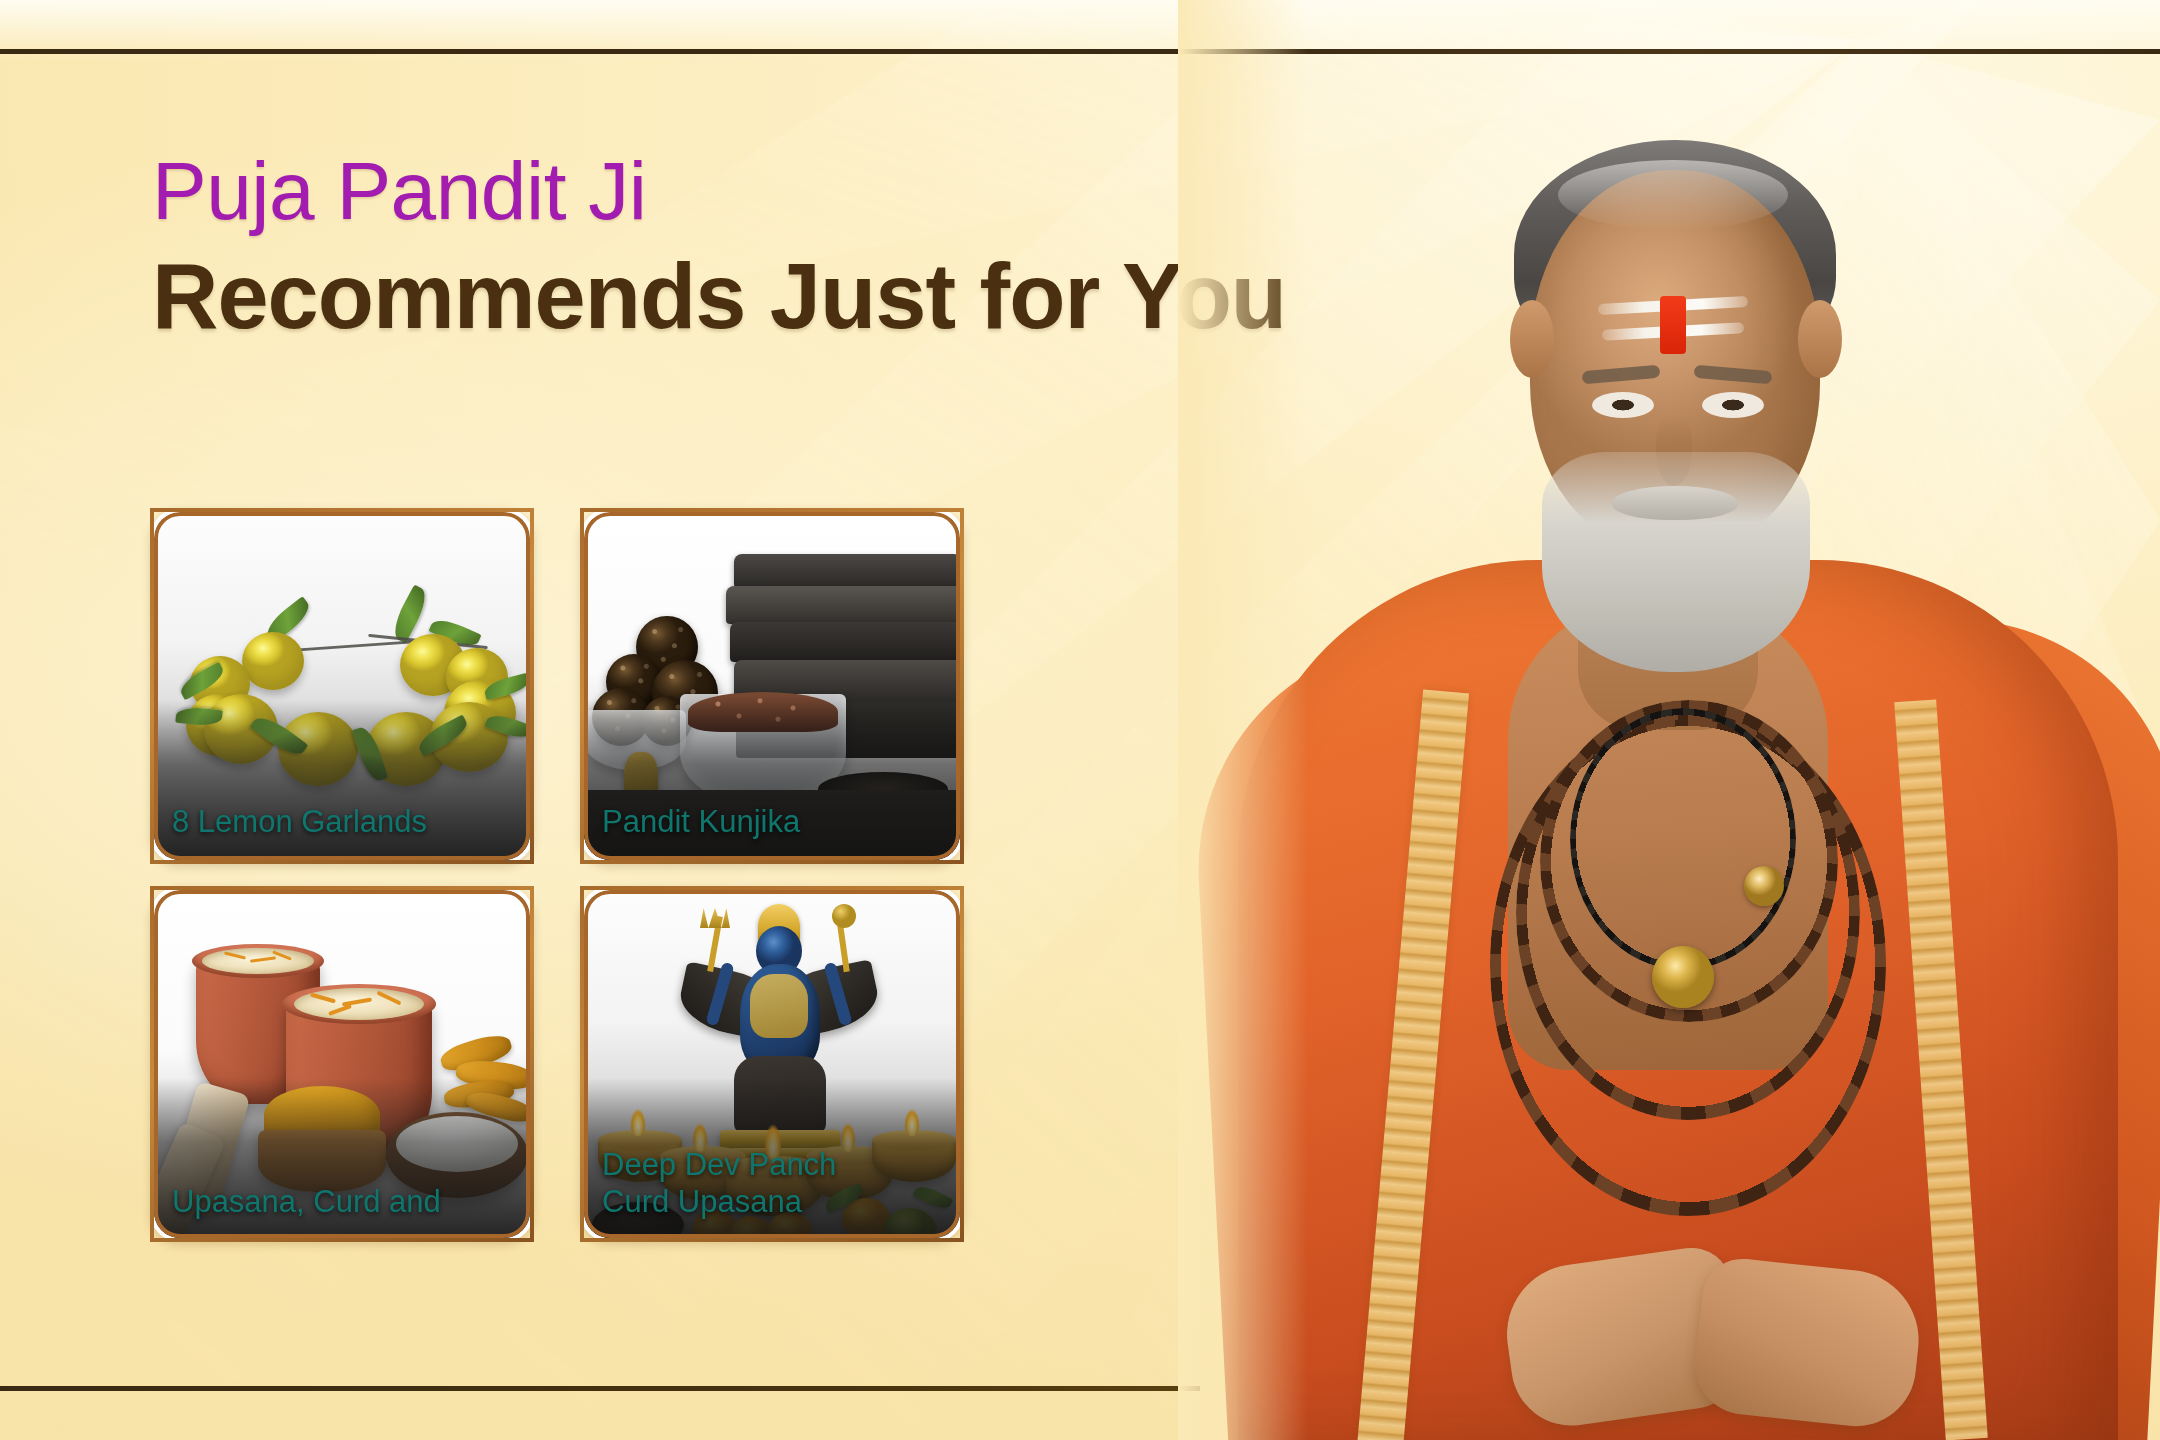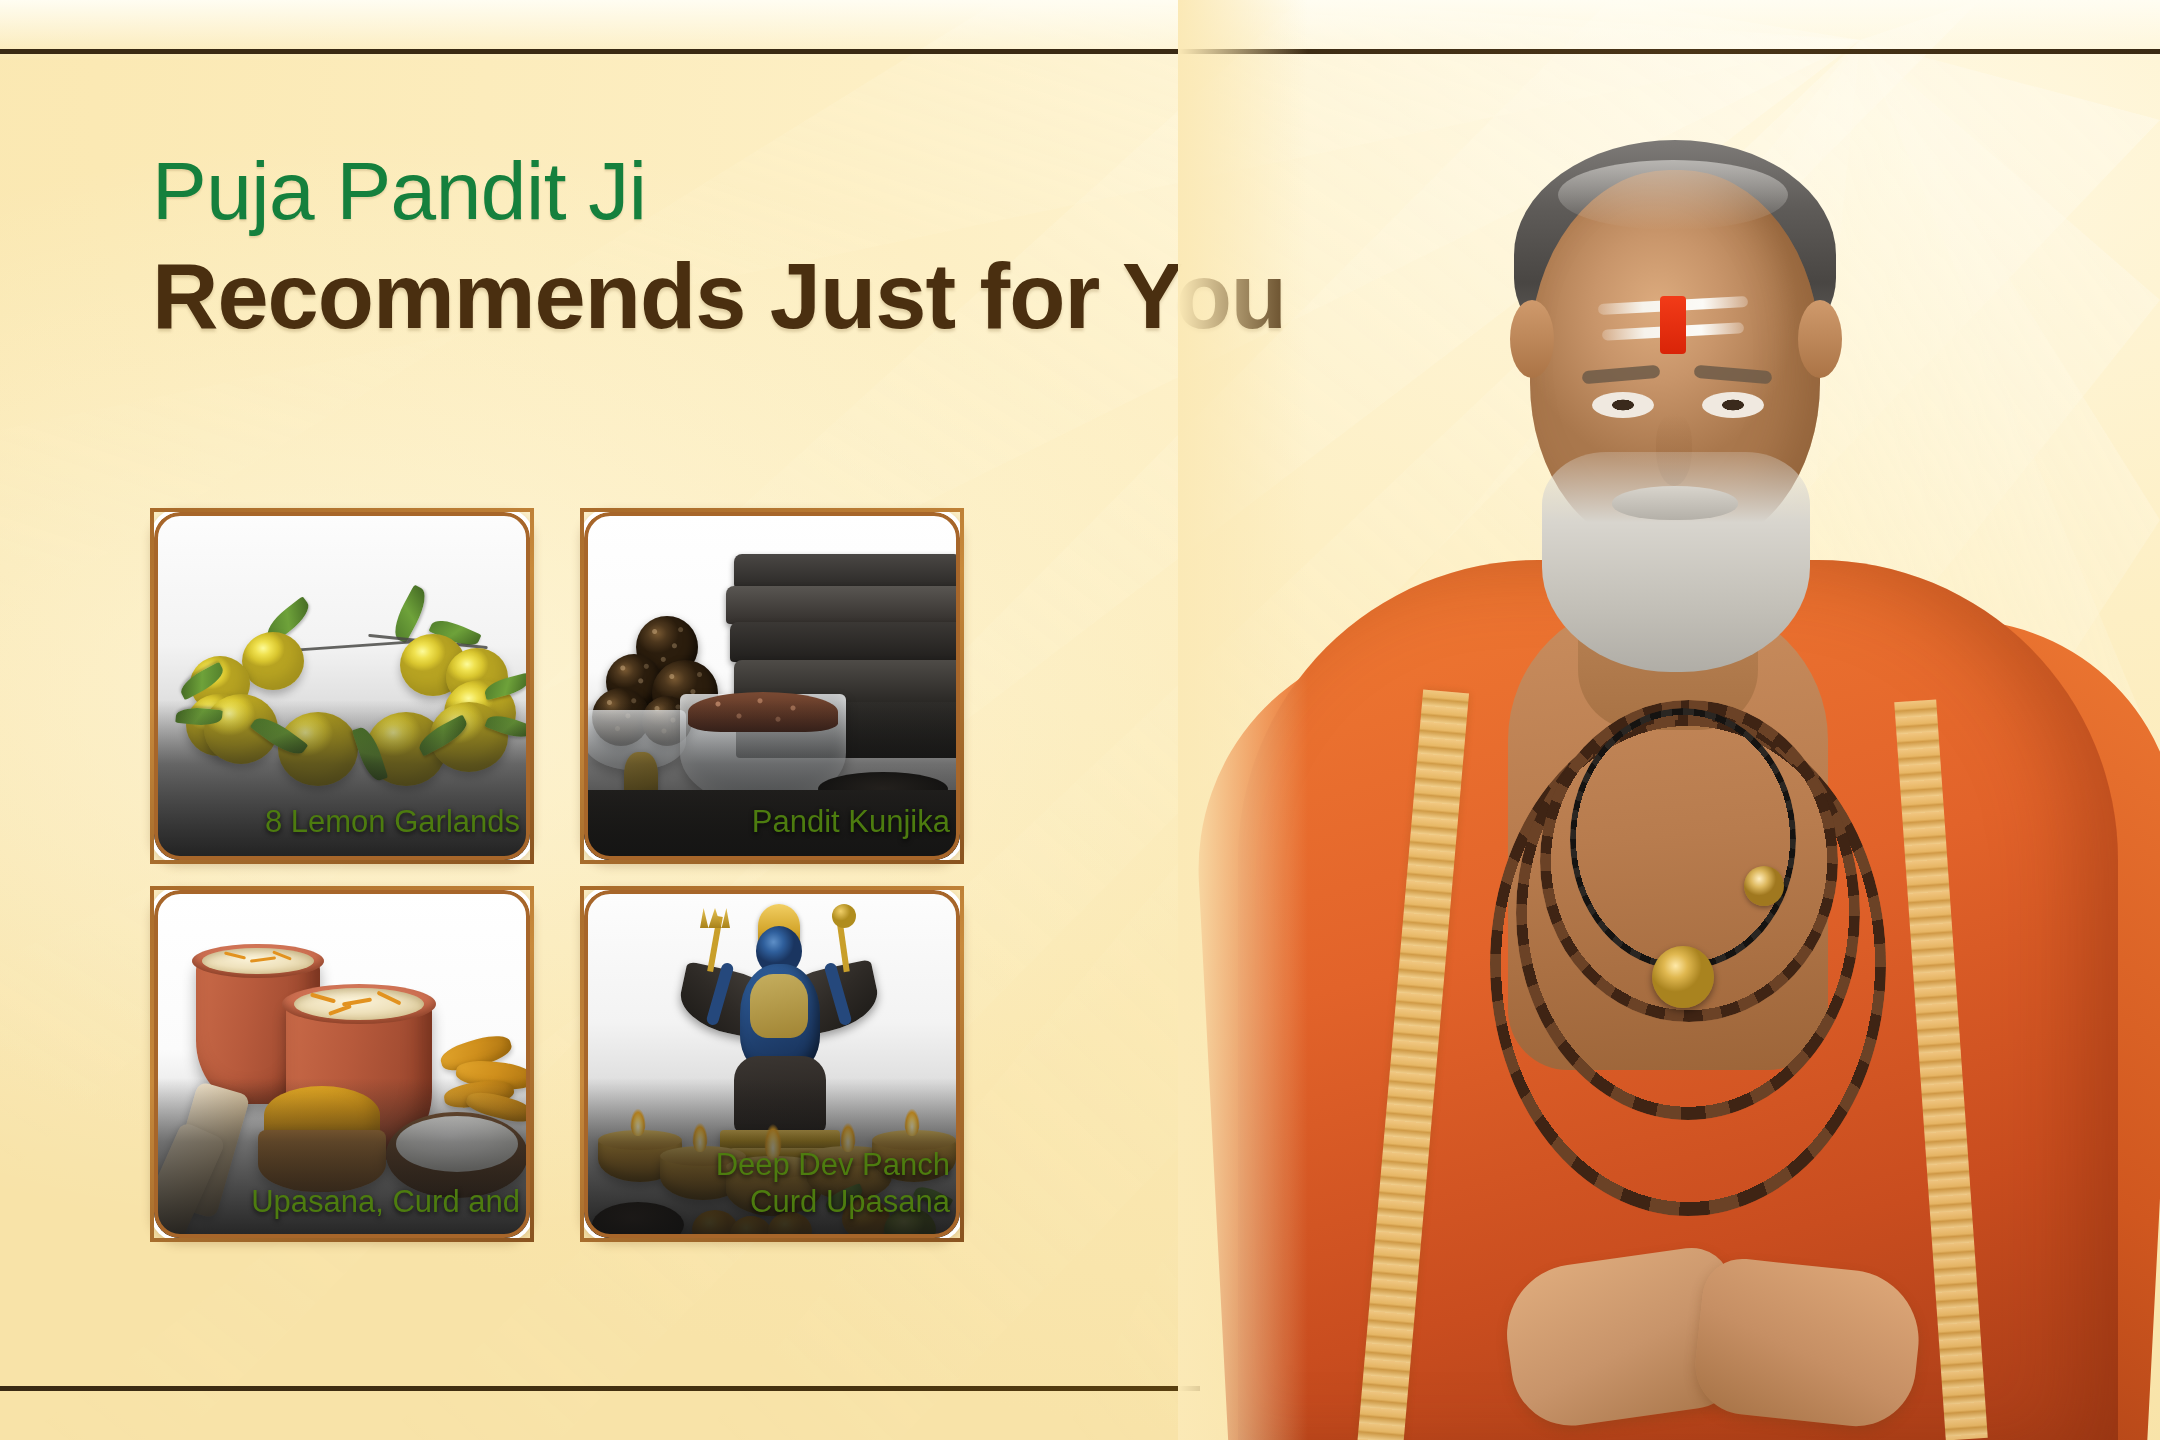--- a/index.html
+++ b/index.html
@@ -33,21 +33,21 @@
   .rule{position:absolute;background:#3a2a14;height:5px;}
   .rule-top{left:0;top:49px;width:2160px;
     background:linear-gradient(90deg,#3a2a14 0%,#3a2a14 55%,#4a3518 78%,#3a2a14 100%);}
   .rule-bottom{left:0;top:1386px;width:1200px;
     background:linear-gradient(90deg,#3a2a14 0%,#46320f 70%,#5a4010 100%);}
 
   
   .headings{position:absolute;left:152px;top:150px;width:1320px;}
   .h-line1{
     font-size:82px;line-height:1.0;font-weight:300;letter-spacing:-0.5px;
-    color:#15803d;white-space:nowrap;
+    color:#a21caf;white-space:nowrap;
     text-shadow:0 2px 2px rgba(120,90,40,.18);
   }
   .h-line2{
     margin-top:18px;
     font-size:92px;line-height:1.0;font-weight:700;letter-spacing:-1px;
     color:#4a2f10;white-space:nowrap;
     text-shadow:0 3px 3px rgba(120,90,40,.22);
   }
 
   
@@ -70,21 +70,21 @@
     pointer-events:none;z-index:6;
   }
   .photo{position:absolute;inset:0;overflow:hidden;border-radius:26px;}
   .caption-scrim{
     position:absolute;left:0;right:0;bottom:0;height:46%;
     background:linear-gradient(180deg, rgba(25,25,25,0) 0%, rgba(25,25,25,.55) 40%, rgba(20,20,20,.9) 100%);
     z-index:4;
   }
   .caption{
     position:absolute;left:8px;right:0;bottom:20px;z-index:5;
-    text-align:right;color:#4d7c0f;
+    text-align:left;color:#0f766e;
     font-size:31px;font-weight:400;line-height:1.2;
     text-shadow:0 2px 5px rgba(0,0,0,.8);
     padding:0 10px;
   }
   .caption.two-line{bottom:18px;}
 
   
   
   .studio-white{position:absolute;inset:0;background:linear-gradient(180deg,#ffffff 0%,#fbfbfb 46%,#e7e7e7 60%,#cfcfcf 80%,#bdbdbd 100%);}
   .studio-grey{position:absolute;inset:0;background:linear-gradient(180deg,#fdfdfd 0%,#f3f3f3 38%,#dcdcdc 58%,#b9b9b9 78%,#9a9a9a 100%);}

